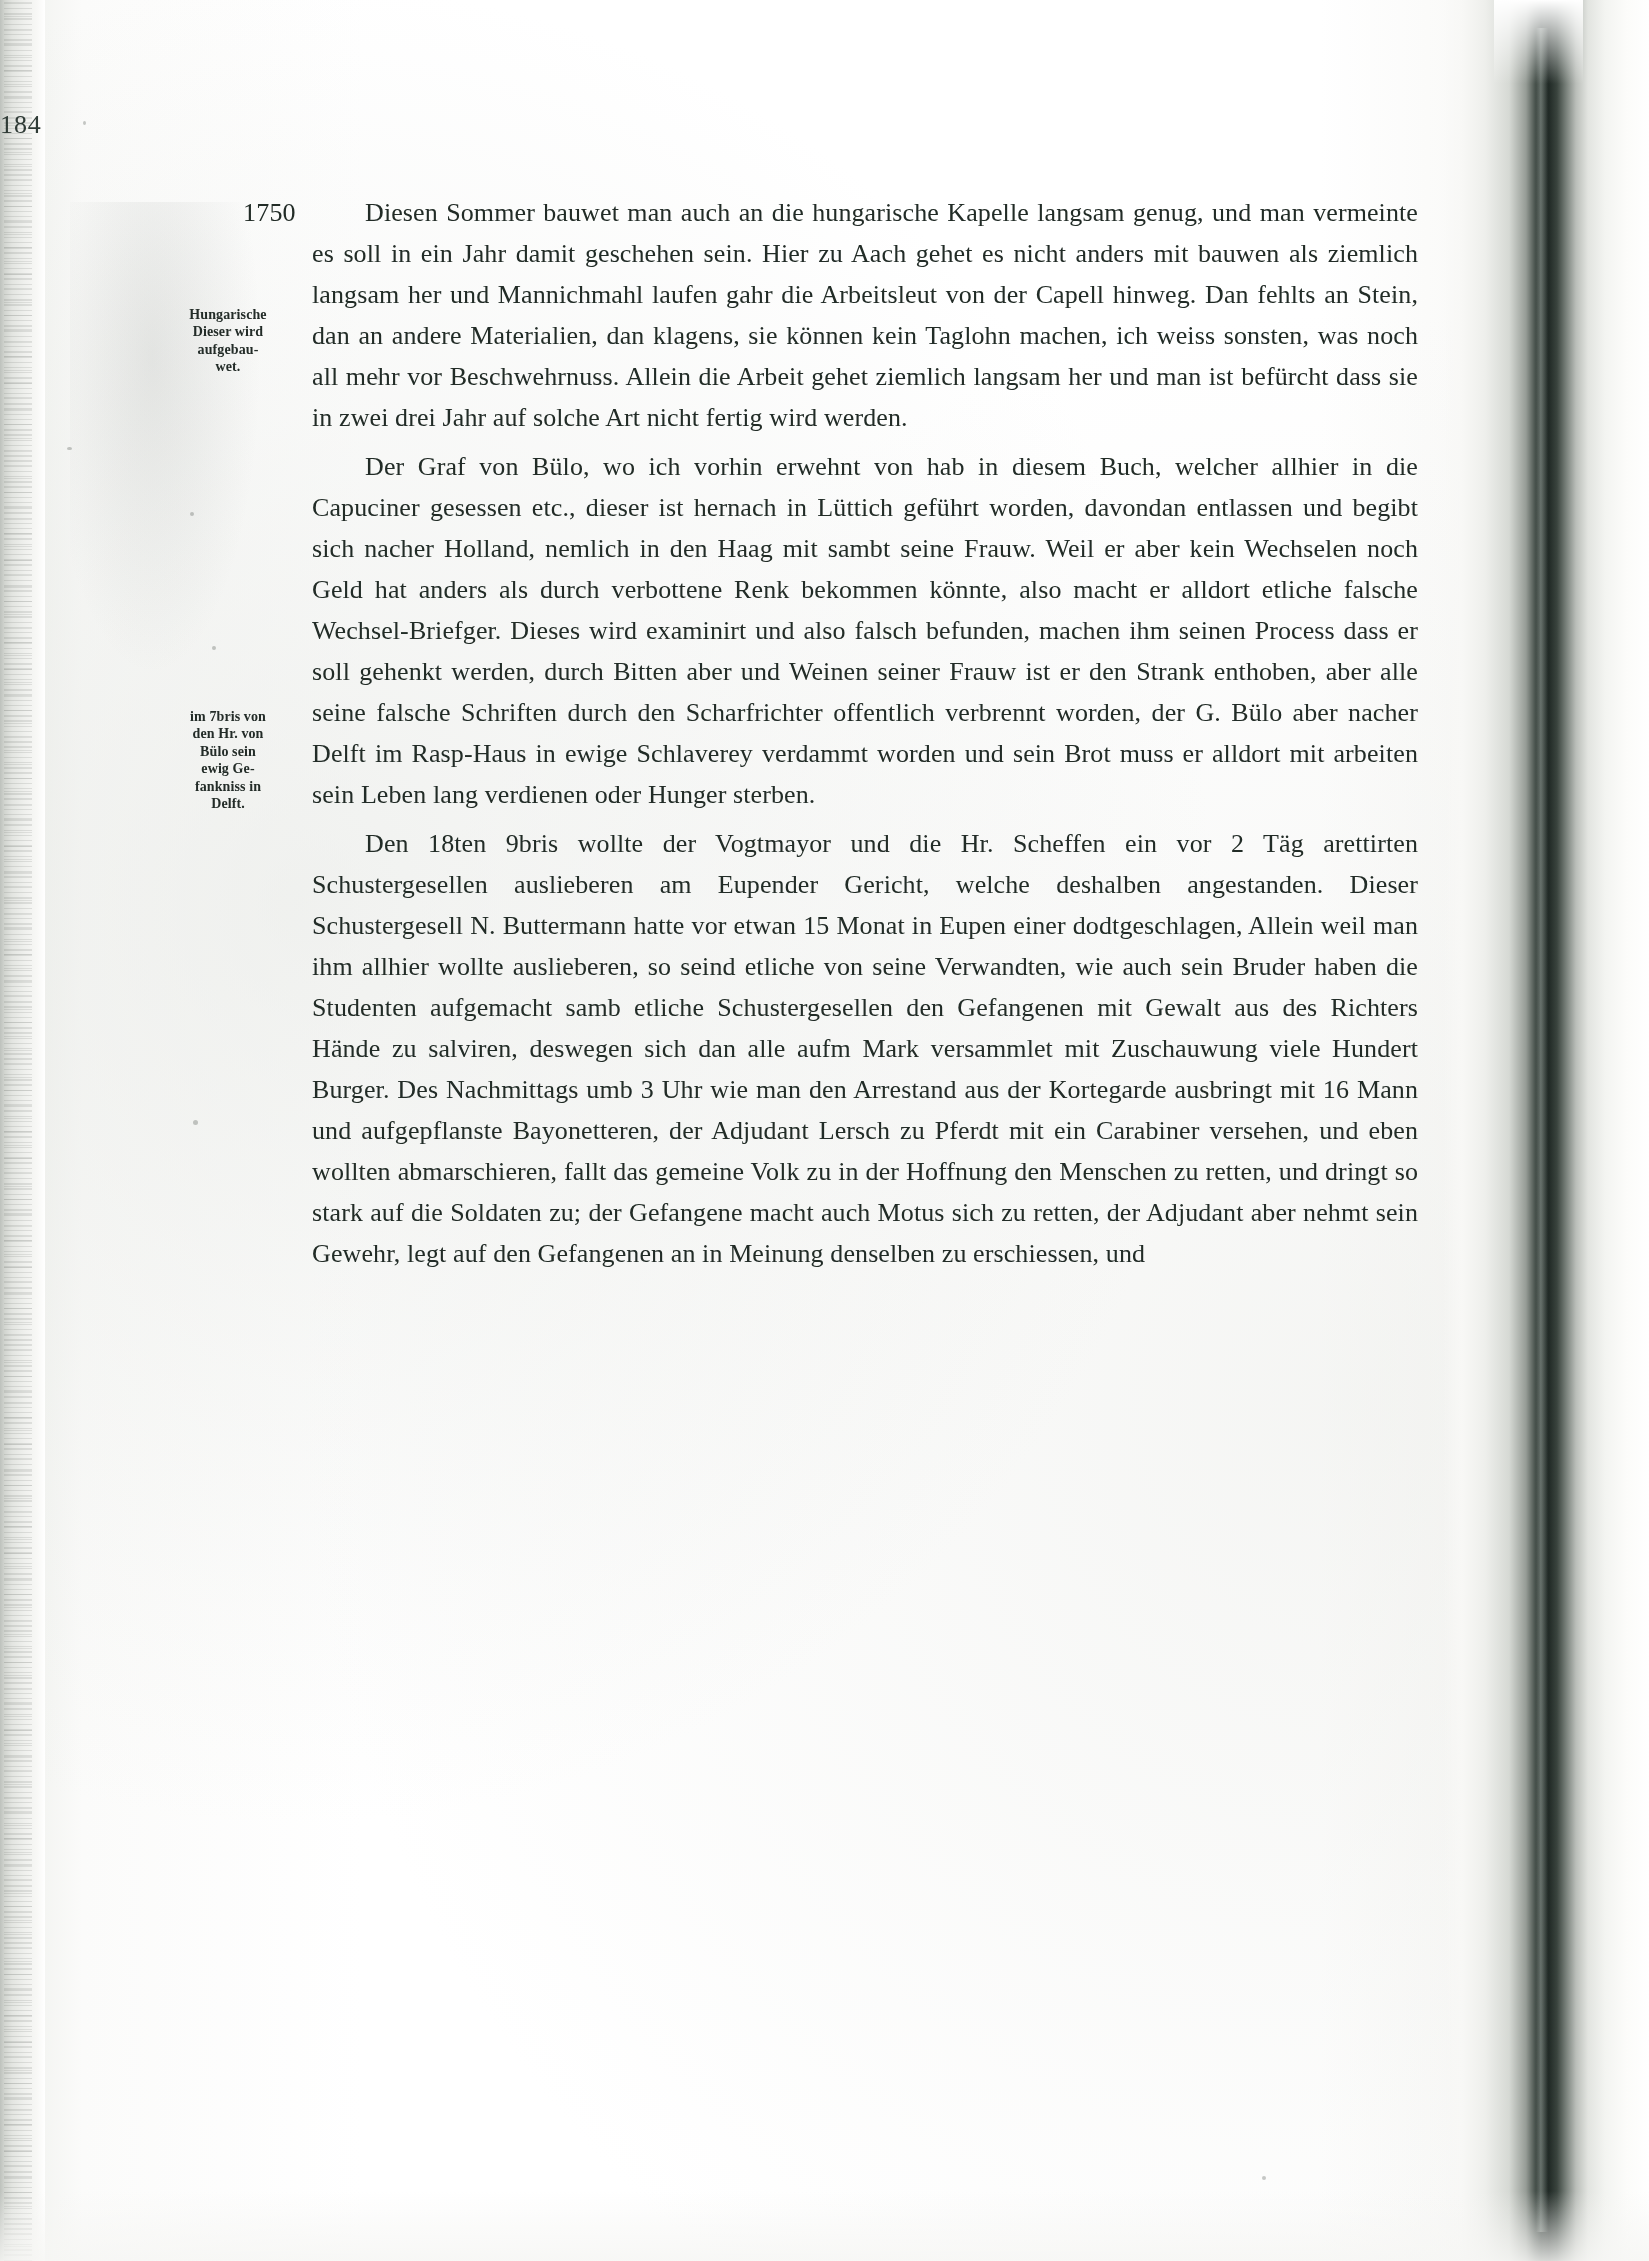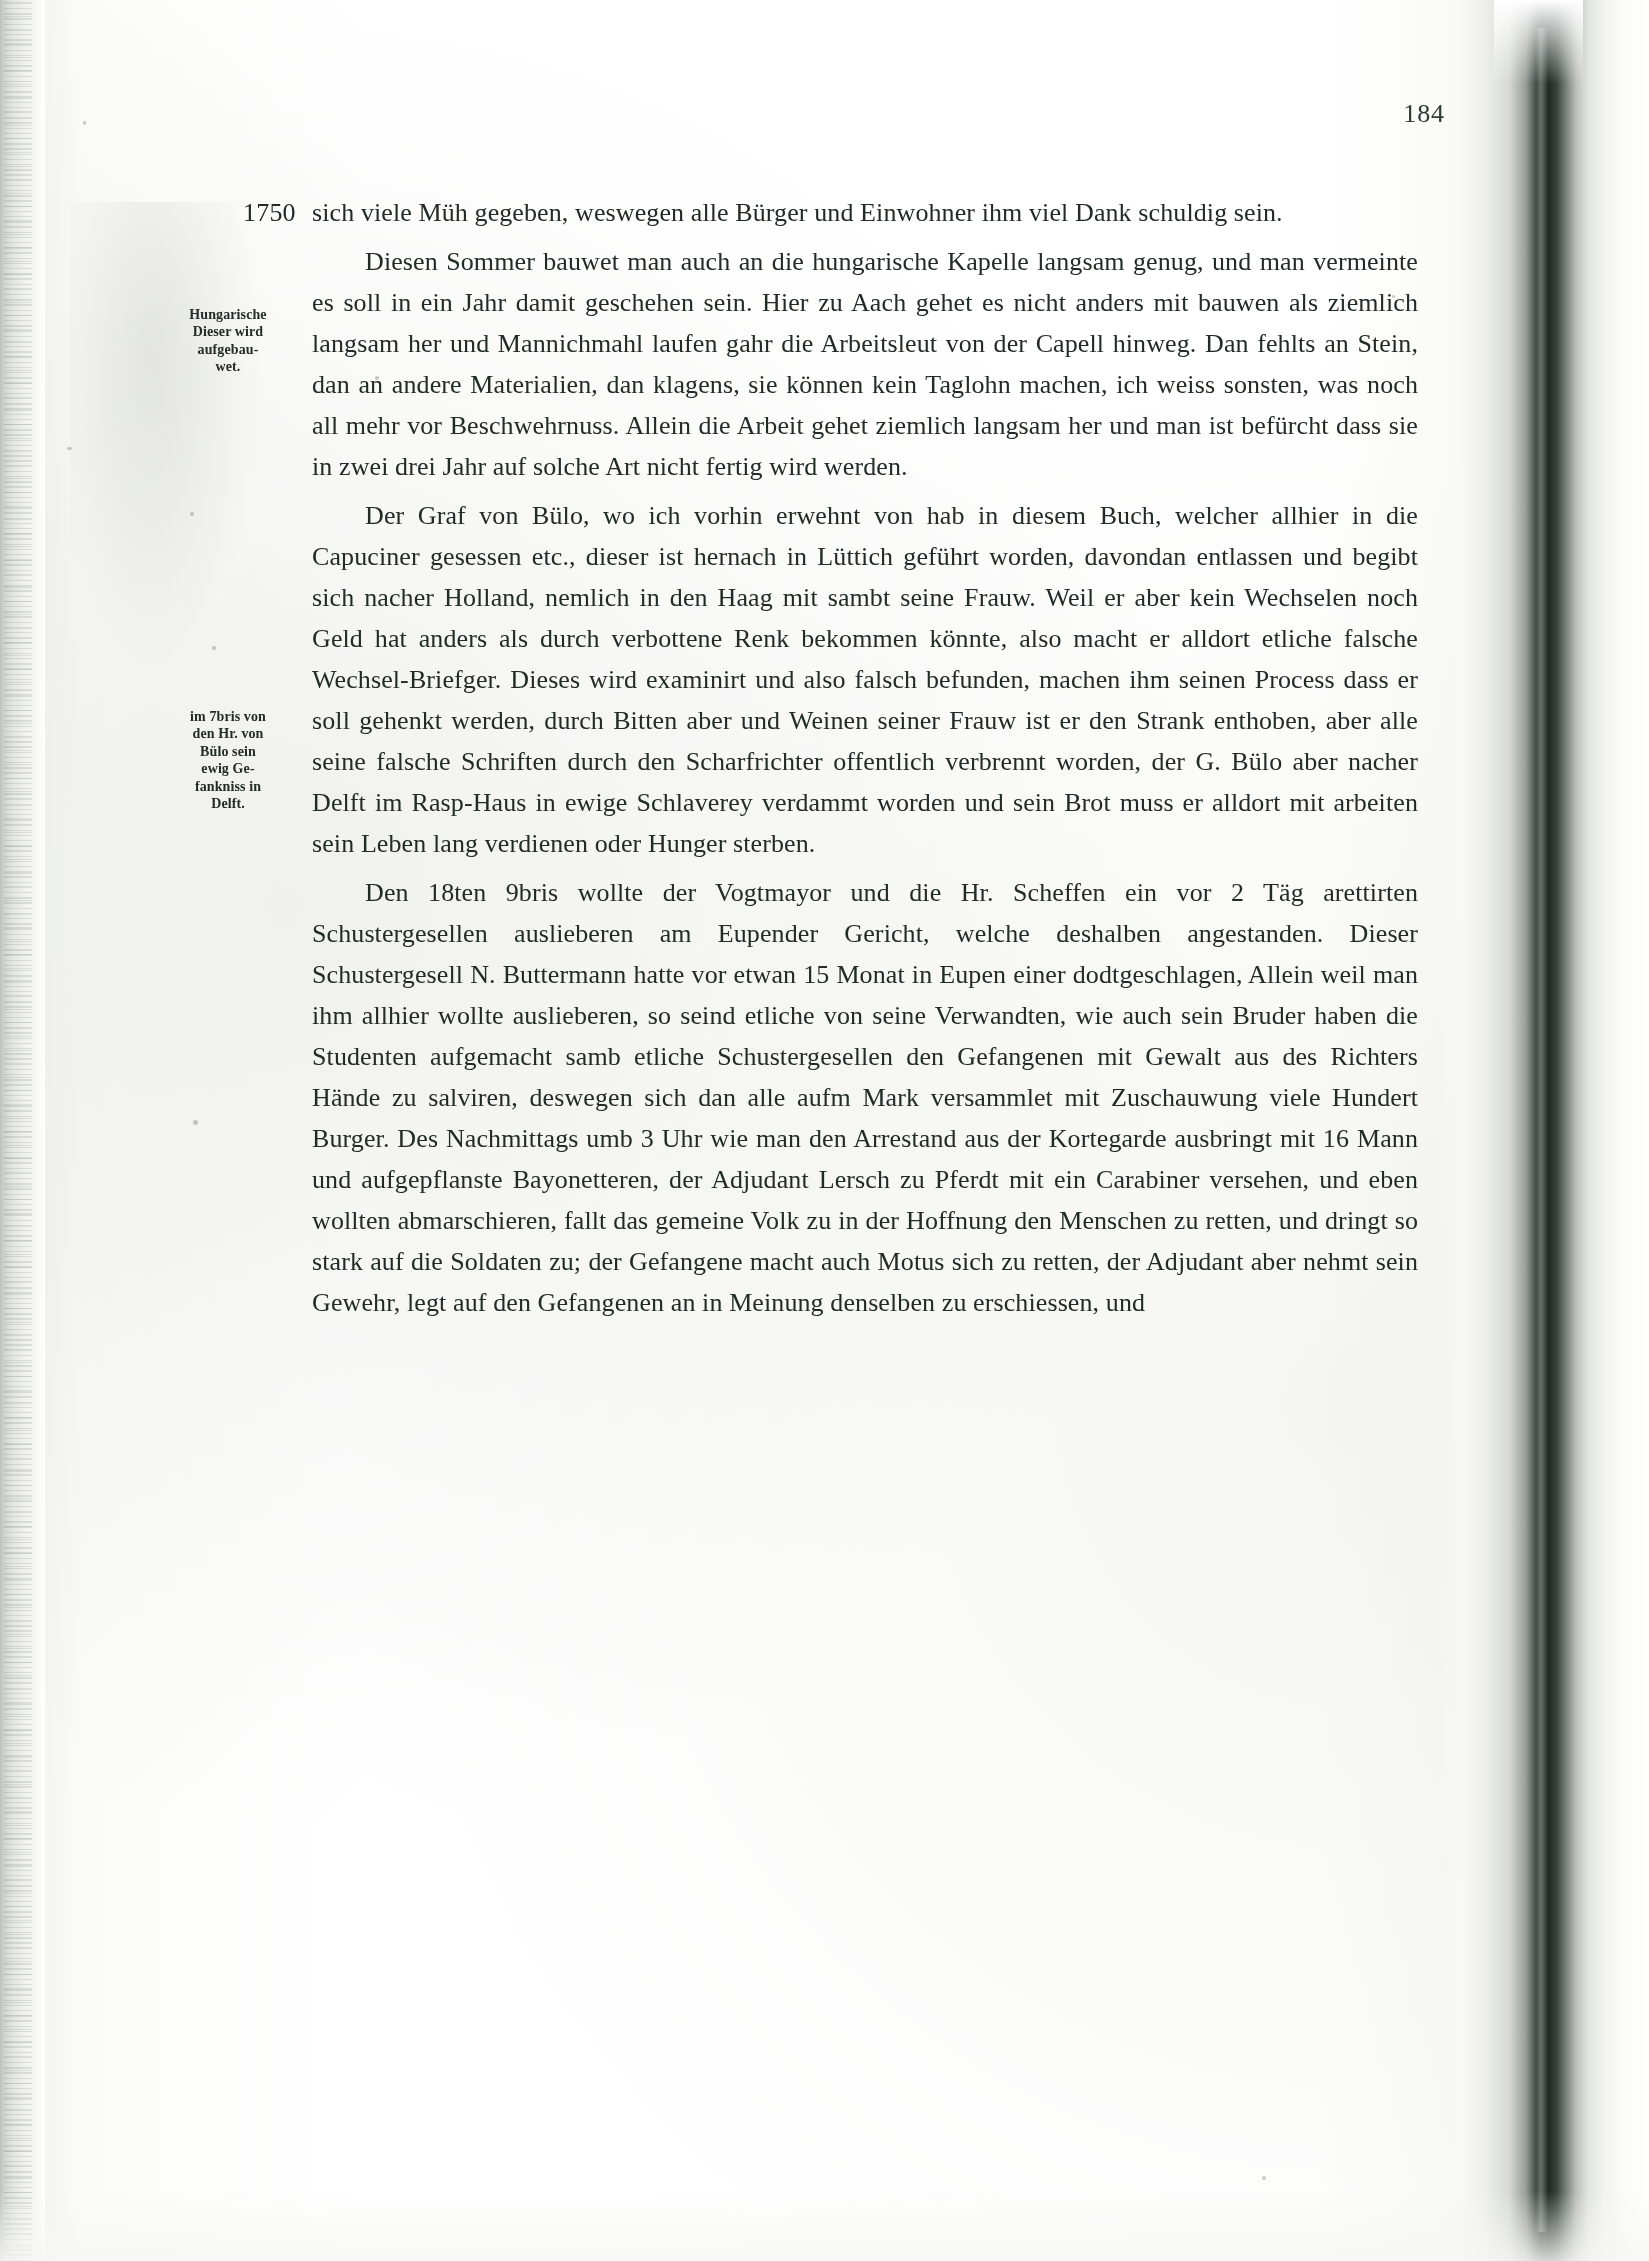--- a/index.html
+++ b/index.html
@@ -120,23 +120,23 @@
     width: 89px;
     height: 84px;
     background: linear-gradient(180deg, #ffffff 0%, rgba(255,255,255,0) 100%);
     pointer-events: none;
   }
 
   
   .folio {
     position: absolute;
     left: 0;
-    top: 99px;
+    top: 110px;
     width: 1445px;
-    text-align: right;
+    text-align: left;
     font-size: 26px;
     letter-spacing: 0.9px;
     color: #2f3b36;
   }
 
   
   .textblock {
     position: absolute;
     left: 304px;
     top: 184px;
@@ -233,21 +233,20 @@
     <span class="mline">ewig Ge-</span>
     <span class="mline">fankniss in</span>
     <span class="mline">Delft.</span>
   </div>
 
 
   <div class="textblock">
 
     <p class="para">
       <span class="year-marker">1750</span>
-      <span>sich viele Müh gegeben, weswegen alle Bürger und Einwohner ihm viel Dank schuldig sein.</span>
     </p>
 
     <p class="para indent">Diesen Sommer bauwet man auch an die hungarische Kapelle langsam genug, und man vermeinte es soll in ein Jahr damit geschehen sein. Hier zu Aach gehet es nicht anders mit bauwen als ziemlich langsam her und Mannichmahl laufen gahr die Arbeitsleut von der Capell hinweg. Dan fehlts an Stein, dan an andere Materialien, dan klagens, sie können kein Taglohn machen, ich weiss sonsten, was noch all mehr vor Beschwehrnuss. Allein die Arbeit gehet ziemlich langsam her und man ist befürcht dass sie in zwei drei Jahr auf solche Art nicht fertig wird werden.</p>
 
     <p class="para indent">Der Graf von Bülo, wo ich vorhin erwehnt von hab in diesem Buch, welcher allhier in die Capuciner gesessen etc., dieser ist hernach in Lüttich geführt worden, davondan entlassen und begibt sich nacher Holland, nemlich in den Haag mit sambt seine Frauw. Weil er aber kein Wechselen noch Geld hat anders als durch verbottene Renk bekommen könnte, also macht er alldort etliche falsche Wechsel-Briefger. Dieses wird examinirt und also falsch befunden, machen ihm seinen Process dass er soll gehenkt werden, durch Bitten aber und Weinen seiner Frauw ist er den Strank enthoben, aber alle seine falsche Schriften durch den Scharfrichter offentlich verbrennt worden, der G. Bülo aber nacher Delft im Rasp-Haus in ewige Schlaverey verdammt worden und sein Brot muss er alldort mit arbeiten sein Leben lang verdienen oder Hunger sterben.</p>
 
 
     <p class="para indent">Den 18ten 9bris wollte der Vogtmayor und die Hr. Scheffen ein vor 2 Täg arettirten Schustergesellen auslieberen am Eupender Gericht, welche deshalben angestanden. Dieser Schustergesell N. Buttermann hatte vor etwan 15 Monat in Eupen einer dodtgeschlagen, Allein weil man ihm allhier wollte auslieberen, so seind etliche von seine Verwandten, wie auch sein Bruder haben die Studenten aufgemacht samb etliche Schustergesellen den Gefangenen mit Gewalt aus des Richters Hände zu salviren, deswegen sich dan alle aufm Mark versammlet mit Zuschauwung viele Hundert Burger. Des Nachmittags umb 3 Uhr wie man den Arrestand aus der Kortegarde ausbringt mit 16 Mann und aufgepflanste Bayonetteren, der Adjudant Lersch zu Pferdt mit ein Carabiner versehen, und eben wollten abmarschieren, fallt das gemeine Volk zu in der Hoffnung den Menschen zu retten, und dringt so stark auf die Soldaten zu; der Gefangene macht auch Motus sich zu retten, der Adjudant aber nehmt sein Gewehr, legt auf den Gefangenen an in Meinung denselben zu erschiessen, und</p>
 
   </div>

